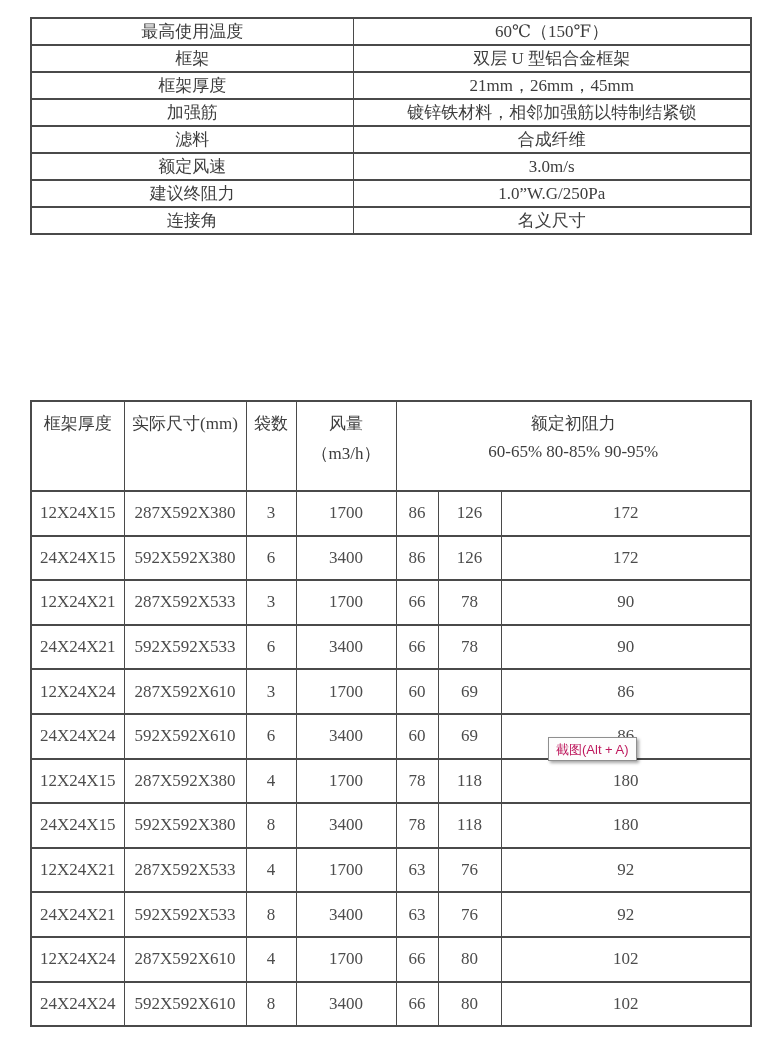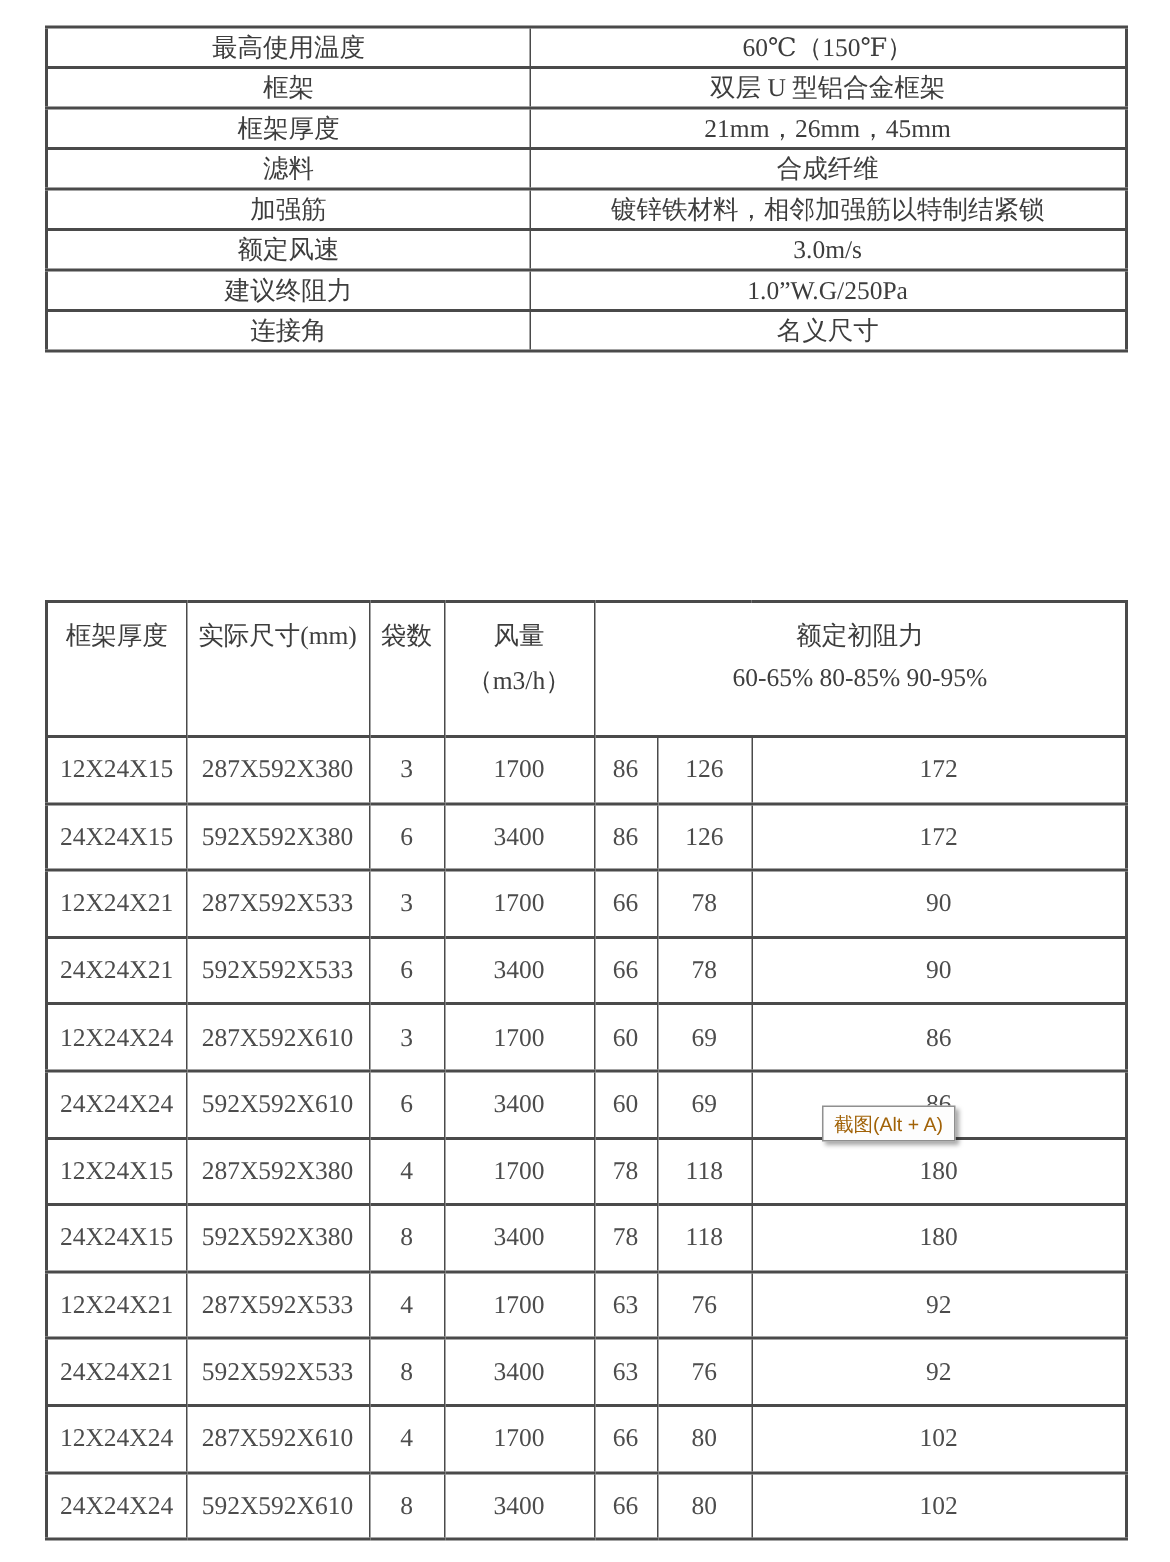--- a/index.html
+++ b/index.html
@@ -52,21 +52,21 @@
     position: absolute;
     left: 548px; top: 737px;
     height: 19px;
     padding: 2px 7px 1px 7px;
     background: #fdfdfd;
     border: 1px solid #8f8f8f;
     box-shadow: 2px 2px 3px rgba(0,0,0,0.35);
     font-family: "Liberation Sans", "DejaVu Sans", sans-serif;
     font-size: 13px;
     line-height: 19px;
-    color: #a16207;
+    color: #be185d;
     white-space: nowrap;
     z-index: 10;
   }
 </style>
 </head>
 <body>
 
 <div class="page">
 
   <table class="grid" id="spec-table">
@@ -81,26 +81,26 @@
         </tr>
         <tr>
           <td>框架</td>
           <td>双层 U 型铝合金框架</td>
         </tr>
         <tr>
           <td>框架厚度</td>
           <td>21mm，26mm，45mm</td>
         </tr>
         <tr>
+          <td>加强筋</td>
+          <td>镀锌铁材料，相邻加强筋以特制结紧锁</td>
+        </tr>
+        <tr>
           <td>滤料</td>
           <td>合成纤维</td>
-        </tr>
-        <tr>
-          <td>加强筋</td>
-          <td>镀锌铁材料，相邻加强筋以特制结紧锁</td>
         </tr>
         <tr>
           <td>额定风速</td>
           <td>3.0m/s</td>
         </tr>
         <tr>
           <td>建议终阻力</td>
           <td>1.0”W.G/250Pa</td>
         </tr>
         <tr>

